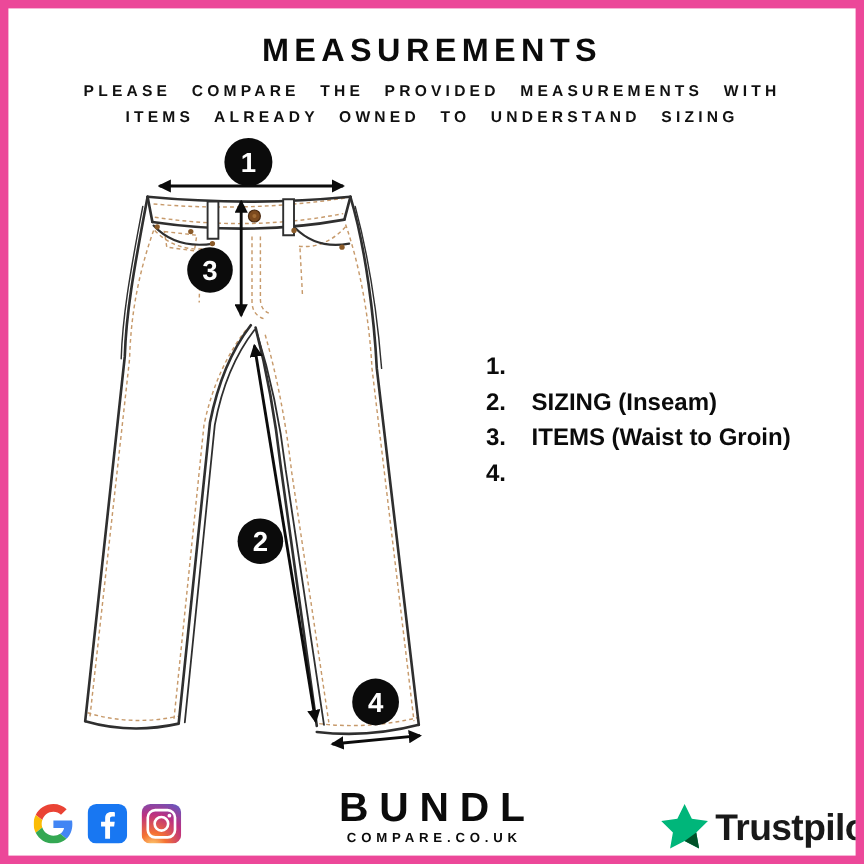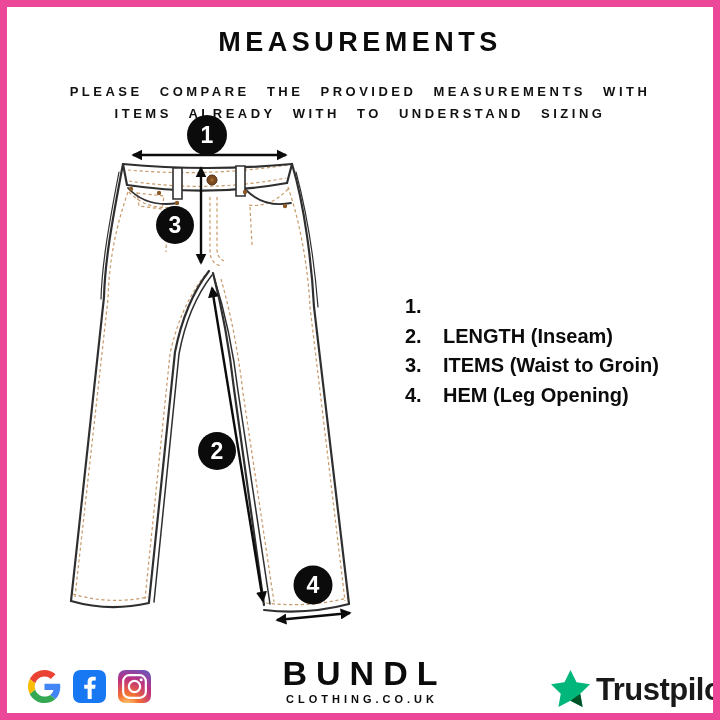--- a/index.html
+++ b/index.html
@@ -2,21 +2,21 @@
 <html><head>
 <meta charset="utf-8">
 <style>
   html,body{margin:0;padding:0;background:#fff;}
   body{width:720px;height:720px;font-family:"Liberation Sans",sans-serif;color:#0b0b0b;}
   .frame{position:relative;width:720px;height:720px;box-sizing:border-box;border:7px solid #ec4899;background:#fff;overflow:hidden;}
 
   
   .header{position:absolute;top:20px;left:0;width:100%;text-align:center;}
   .title{font-size:27px;font-weight:800;letter-spacing:4.5px;color:#0b0b0b;margin:0;}
-  .subtitle{margin-top:23px;font-size:13px;font-weight:700;letter-spacing:3.5px;word-spacing:10px;line-height:22px;color:#111;}
+  .subtitle{margin-top:7px;font-size:13px;font-weight:700;letter-spacing:3.5px;word-spacing:10px;line-height:22px;color:#111;}
 
   
   .diagram{position:absolute;left:30px;top:95px;width:330px;height:530px;}
 
   
   .legend{position:absolute;left:398px;top:288px;width:300px;}
   .legend-row{display:flex;align-items:baseline;height:29.5px;}
   .legend-row .num{width:38px;font-size:20px;font-weight:700;}
   .legend-row .lbl{font-size:20px;font-weight:700;white-space:nowrap;}
 
@@ -31,21 +31,21 @@
 </style>
 </head>
 <body>
 
 <div class="frame">
 
   <div class="header">
     <h1 class="title">MEASUREMENTS</h1>
     <div class="subtitle">
       <div>PLEASE COMPARE THE PROVIDED MEASUREMENTS WITH</div>
-      <div>ITEMS ALREADY WITH TO UNDERSTAND SIZING</div>
+      <div>ITEMS ALREADY OWNED TO UNDERSTAND SIZING</div>
     </div>
   </div>
 
   <svg class="diagram" viewBox="30 95 330 530" width="330" height="530" xmlns="http://www.w3.org/2000/svg">
     <defs>
       <marker id="ah" viewBox="0 0 10 10" refX="8.5" refY="5" markerWidth="4.6" markerHeight="4.6" orient="auto-start-reverse">
         <path d="M0,0 L10,5 L0,10 Z" fill="#0b0b0b"></path>
       </marker>
     </defs>
 
@@ -129,29 +129,28 @@
       </g>
     </g>
   </svg>
 
   <div class="legend">
     <div class="legend-row">
       <span class="num">1.</span>
     </div>
     <div class="legend-row">
       <span class="num">2.</span>
-      <span class="lbl">LENGTH (Inseam)</span>
+      <span class="lbl">SIZING (Inseam)</span>
     </div>
     <div class="legend-row">
       <span class="num">3.</span>
       <span class="lbl">ITEMS (Waist to Groin)</span>
     </div>
     <div class="legend-row">
       <span class="num">4.</span>
-      <span class="lbl">HEM (Leg Opening)</span>
     </div>
   </div>
 
   <div class="social">
     <svg width="33" height="33" viewBox="0 0 48 48">
       <path fill="#EA4335" d="M24 9.5c3.54 0 6.71 1.22 9.21 3.6l6.85-6.85C35.9 2.38 30.47 0 24 0 14.62 0 6.51 5.38 2.56 13.22l7.98 6.19C12.43 13.72 17.74 9.5 24 9.5z"></path>
       <path fill="#4285F4" d="M46.98 24.55c0-1.57-.15-3.09-.38-4.55H24v9.02h12.94c-.58 2.96-2.26 5.48-4.78 7.18l7.73 6c4.51-4.18 7.09-10.36 7.09-17.65z"></path>
       <path fill="#FBBC05" d="M10.53 28.59c-.48-1.45-.76-2.99-.76-4.59s.27-3.14.76-4.59l-7.98-6.19C.92 16.46 0 20.12 0 24c0 3.88.92 7.54 2.56 10.78l7.97-6.19z"></path>
       <path fill="#34A853" d="M24 48c6.48 0 11.93-2.13 15.89-5.81l-7.73-6c-2.15 1.45-4.92 2.3-8.16 2.3-6.26 0-11.57-4.22-13.47-9.91l-7.98 6.19C6.51 42.62 14.62 48 24 48z"></path>
     </svg>
@@ -170,21 +169,21 @@
       </defs>
       <rect x="0" y="0" width="48" height="48" rx="10.5" fill="url(#iggrad)"></rect>
       <rect x="7.5" y="7.5" width="33" height="33" rx="9" fill="none" stroke="#ffffff" stroke-width="3.2"></rect>
       <circle cx="24" cy="24" r="8.2" fill="none" stroke="#ffffff" stroke-width="3.2"></circle>
       <circle cx="33.7" cy="14.2" r="2.3" fill="#ffffff"></circle>
     </svg>
   </div>
 
   <div class="brand">
     <div class="brand-name">BUNDL</div>
-    <div class="brand-domain">CLOTHING.CO.UK</div>
+    <div class="brand-domain">COMPARE.CO.UK</div>
   </div>
 
   <div class="trustpilot">
     <svg width="41" height="41" viewBox="0 0 40 40">
       <path fill="#00B67A" d="M20,0 L25.9,11.9 L39,13.8 L29.5,23.1 L31.8,36.2 L20,30 L8.2,36.2 L10.5,23.1 L1,13.8 L14.1,11.9 Z"></path>
       <path fill="#005128" d="M20,30 L31.8,36.2 L29.5,23.1 Z"></path>
     </svg>
     <span class="trustpilot-label">Trustpilot</span>
   </div>
 

